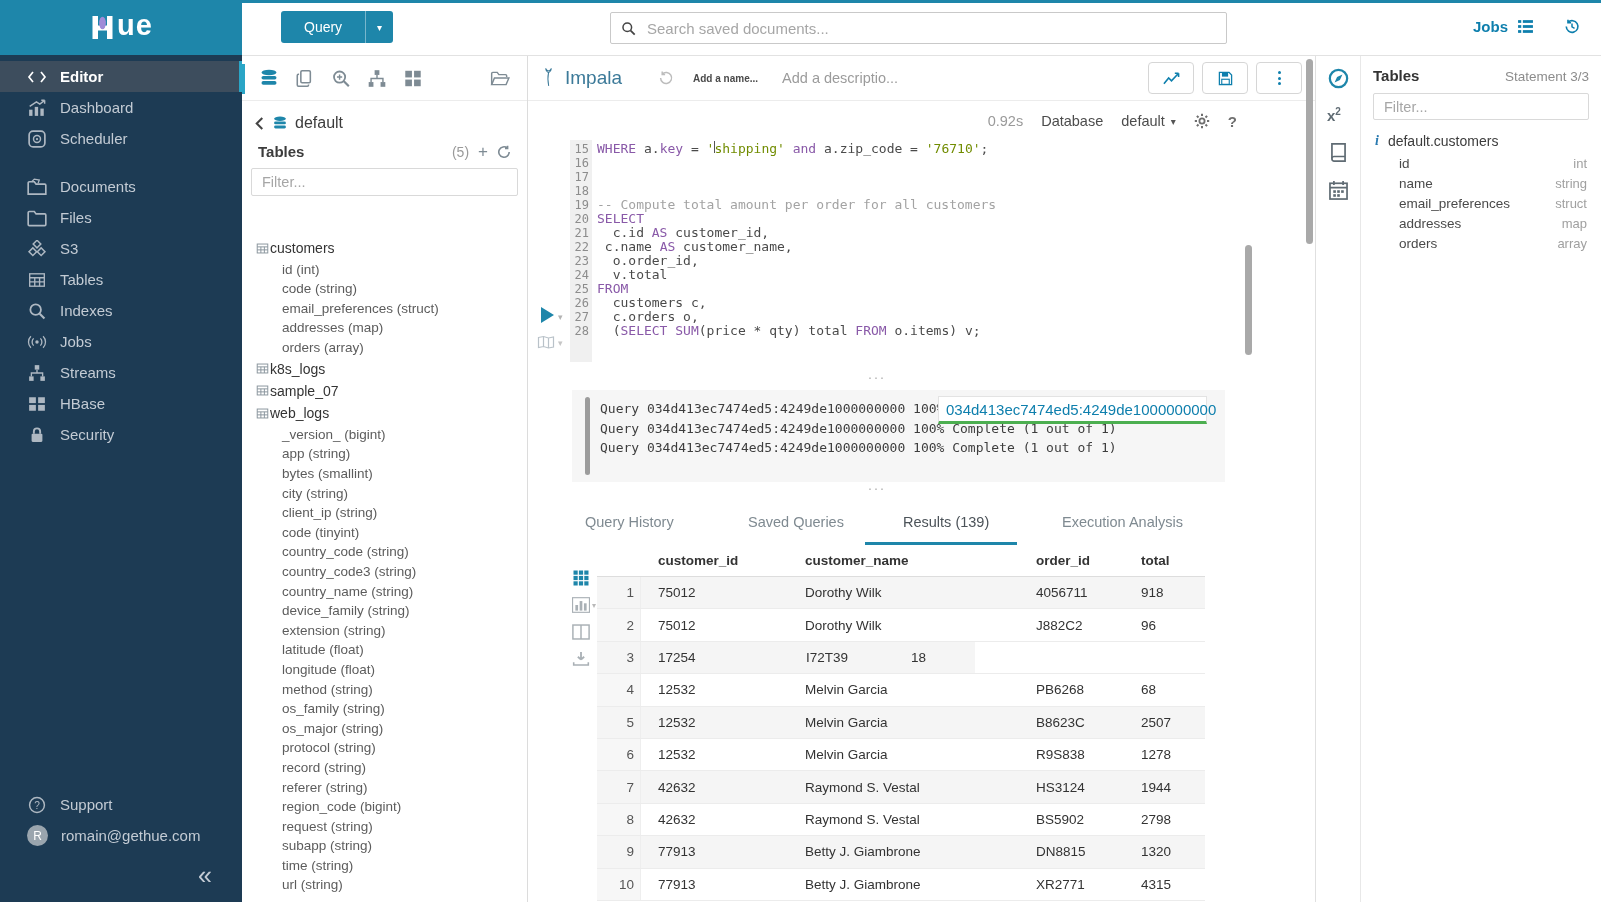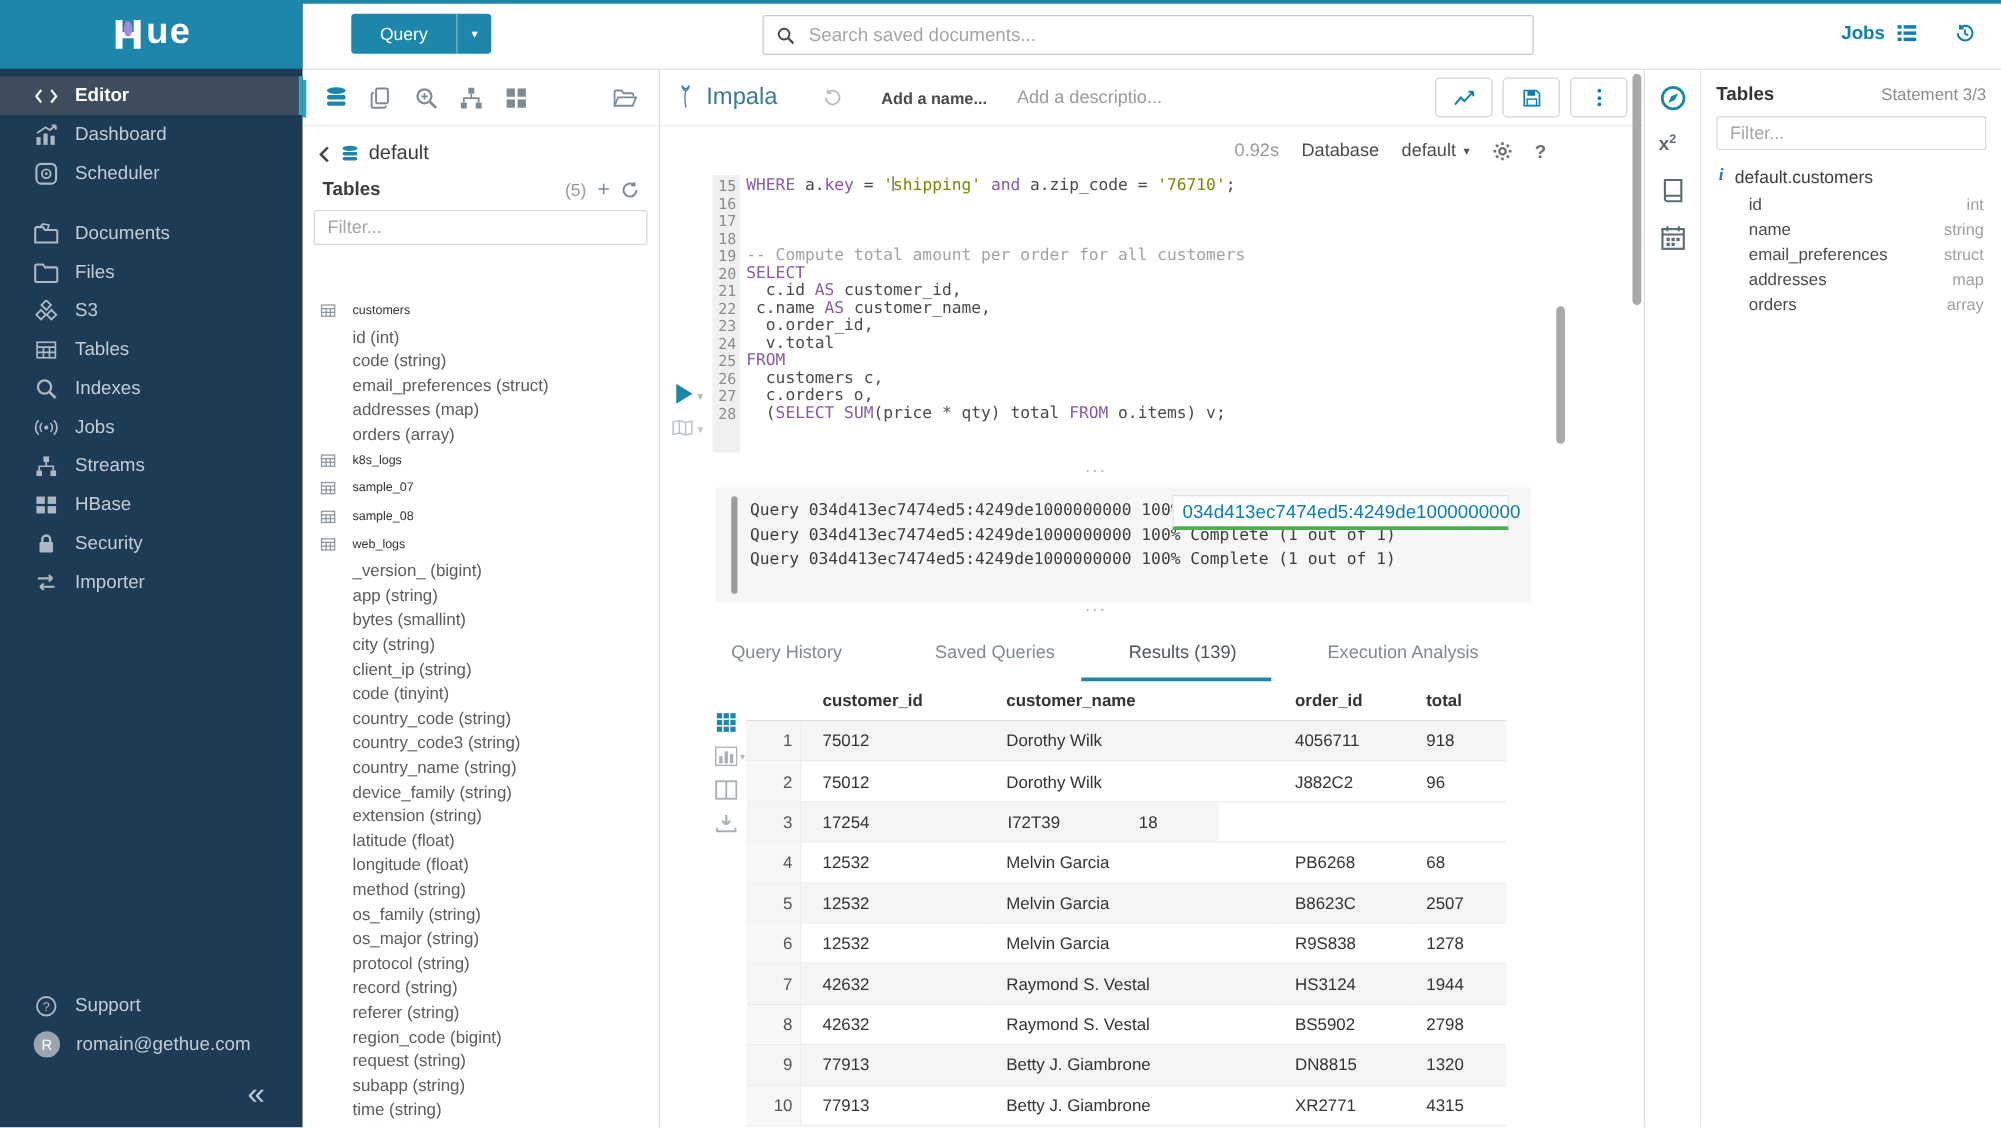--- a/index.html
+++ b/index.html
@@ -58,31 +58,31 @@
   .bc-db{cursor:pointer;}
   .assist-header{display:flex;align-items:center;padding:9px 16px 5px 16px;font-size:15px;}
   .ah-title{font-weight:bold;color:#3c3c3c;}
   .ah-right{margin-left:auto;display:flex;align-items:center;gap:9px;color:#8a959d;font-size:14px;}
   .ah-count{color:#9a9a9a;}
   .ah-plus{font-size:17px;color:#7e8b94;cursor:pointer;line-height:1;}
   .ah-refresh{width:14px;height:14px;color:#7e8b94;cursor:pointer;}
   .assist-filter{margin:3px 9px 0 9px;height:26px;border:1px solid #d9d9d9;border-radius:2px;display:flex;align-items:center;padding:0 8px;}
   .assist-filter input{border:none;outline:none;width:100%;font-size:14.5px;font-family:"Liberation Sans",sans-serif;}
   .assist-tree{position:absolute;left:0;right:1px;top:181px;bottom:0;overflow:hidden;padding-left:13px;}
-  .tree-table{display:flex;align-items:center;gap:12px;height:22.4px;font-size:10px;color:#333;cursor:pointer;}
+  .tree-table{display:flex;align-items:center;gap:0;height:22.4px;font-size:14px;color:#333;cursor:pointer;}
   .tree-table .icn{width:15px;height:13px;color:#8a959d;}
   .tree-col{height:19.6px;padding-left:27px;font-size:13.5px;color:#5c5c5c;display:flex;align-items:center;cursor:pointer;}
 
   
   .main{position:absolute;left:528px;top:56px;width:787px;bottom:0;background:#fff;}
   .main-header{height:44px;border-bottom:1px solid #ececec;display:flex;align-items:center;padding:0 13px;}
   .impala{display:flex;align-items:flex-start;gap:9px;color:#3c7a99;font-size:19px;cursor:pointer;}
   .impala .icn{width:15px;height:21px;}
   .undo-icon{margin-left:36px;width:16px;height:16px;color:#bdbdbd;cursor:pointer;}
-  .add-name{margin-left:31px;font-size:13px;font-weight:bold;color:#4a4a4a;cursor:text;}
+  .add-name{margin-left:19px;font-size:10px;font-weight:bold;color:#4a4a4a;cursor:text;}
   .add-desc{margin-left:24px;font-size:14.5px;color:#9b9b9b;cursor:text;}
   .mh-buttons{margin-left:auto;display:flex;gap:8px;}
   .mh-btn{width:44px;height:30px;border:1px solid #d6d6d6;border-radius:4px;background:#fff;display:flex;
           align-items:center;justify-content:center;color:#0e7fad;cursor:pointer;}
   .mh-btn .icn{width:17px;height:15px;}
   .dots-v{display:flex;flex-direction:column;gap:2.5px;}
   .dots-v i{width:3px;height:3px;border-radius:50%;background:#0e7fad;}
 
   .main-sub{height:40px;display:flex;align-items:center;justify-content:flex-end;padding-right:78px;gap:18px;font-size:14.5px;}
   .duration{color:#9a9a9a;}
@@ -296,28 +296,20 @@
       </div>
       <div class="nav-item">
         <span class="icn">
           <svg viewBox="0 0 16 16">
             <rect x="3.2" y="6.8" width="9.6" height="7.4" rx="1" fill="currentColor"></rect>
             <path d="M5.2 6.8 V4.9 a2.8 2.8 0 0 1 5.6 0 V6.8" stroke="currentColor" fill="none" stroke-width="1.7"></path>
           </svg>
         </span>
         <span>Security</span>
       </div>
-      <div class="nav-item">
-        <span class="icn">
-          <svg viewBox="0 0 18 14">
-            <path d="M3 4 H13.4 M13.4 4 L10.8 1.7 M13.4 4 L10.8 6.3 M15 10 H4.6 M4.6 10 L7.2 7.7 M4.6 10 L7.2 12.3" stroke="currentColor" fill="none" stroke-width="1.5"></path>
-          </svg>
-        </span>
-        <span>Importer</span>
-      </div>
     </nav>
   <div class="sidebar-bottom">
     <div class="nav-item">
       <span class="icn">
           <svg viewBox="0 0 16 16">
             <circle cx="8" cy="8" r="6.6" fill="none" stroke="currentColor" stroke-width="1.3"></circle>
             <text x="8" y="11.2" font-size="9" text-anchor="middle" fill="currentColor" font-family="Liberation Sans,sans-serif">?</text>
           </svg>
         </span>
       <span>Support</span>
@@ -485,31 +477,20 @@
       <div class="tree-table">
         <span class="icn">
           <svg viewBox="0 0 16 16">
             <g stroke="currentColor" stroke-width="1.2" fill="none">
               <rect x="1.5" y="2.5" width="13" height="11"></rect>
               <path d="M1.5 6 H14.5 M6 6 V13.5 M10.3 6 V13.5 M1.5 9.7 H14.5"></path>
             </g>
           </svg>
         </span>
         <span>sample_07</span>
-      </div>
-      <div class="tree-table">
-        <span class="icn">
-          <svg viewBox="0 0 16 16">
-            <g stroke="currentColor" stroke-width="1.2" fill="none">
-              <rect x="1.5" y="2.5" width="13" height="11"></rect>
-              <path d="M1.5 6 H14.5 M6 6 V13.5 M10.3 6 V13.5 M1.5 9.7 H14.5"></path>
-            </g>
-          </svg>
-        </span>
-        <span>sample_08</span>
       </div>
       <div class="tree-table">
         <span class="icn">
           <svg viewBox="0 0 16 16">
             <g stroke="currentColor" stroke-width="1.2" fill="none">
               <rect x="1.5" y="2.5" width="13" height="11"></rect>
               <path d="M1.5 6 H14.5 M6 6 V13.5 M10.3 6 V13.5 M1.5 9.7 H14.5"></path>
             </g>
           </svg>
         </span>

